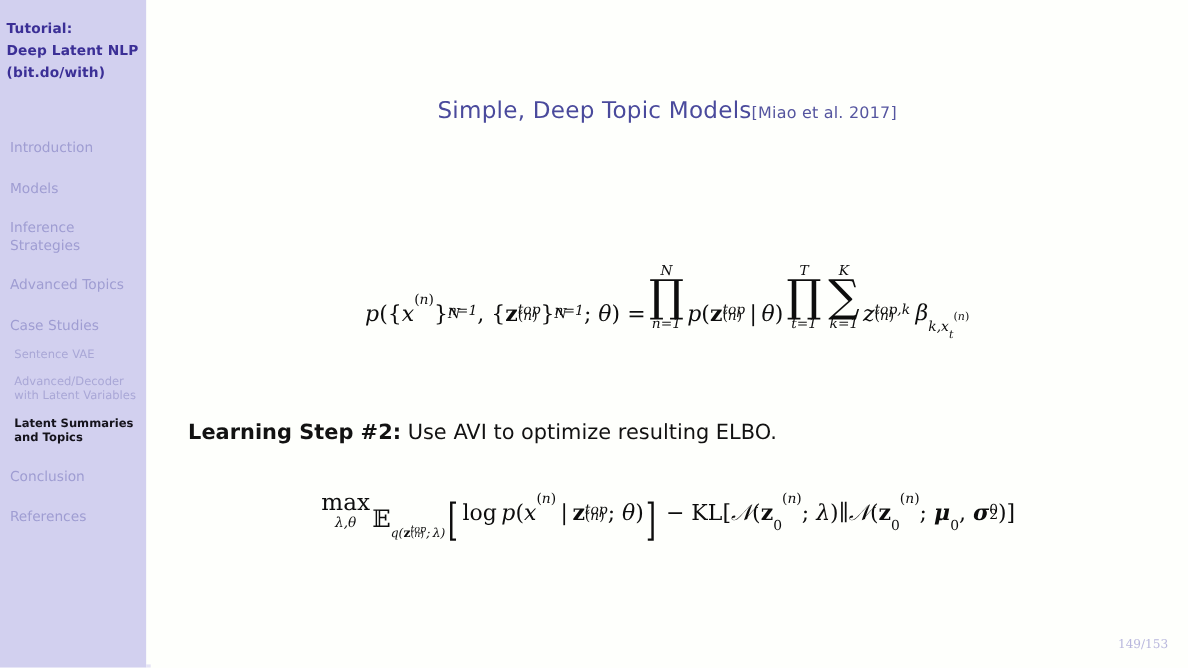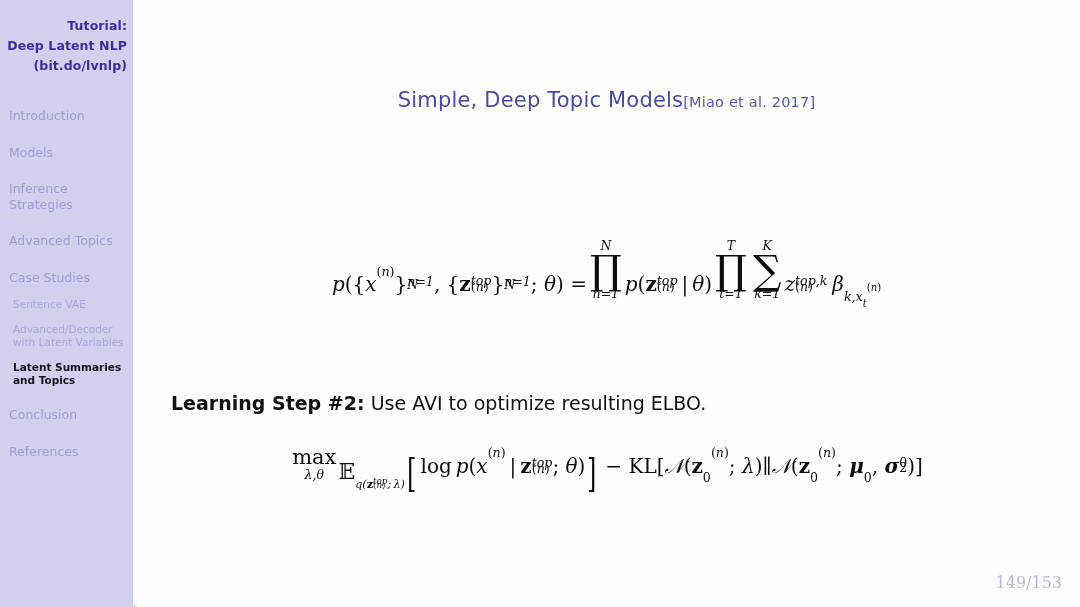--- a/index.html
+++ b/index.html
@@ -32,32 +32,32 @@
   }
   .sidebar-edge {
     position: absolute;
     top: 0;
     left: 133px;
     width: 4px;
     height: 607px;
     background: #e4e3f6;
   }
   .side-title {
-    text-align: right;
+    text-align: left;
     padding: 16px 6px 0 6px;
     color: #3b2f96;
     font-weight: bold;
     font-size: 12.5px;
     line-height: 20px;
     letter-spacing: 0.1px;
   }
   .side-title div { white-space: nowrap; }
 
   .side-nav {
-    margin-top: 32px;
+    margin-top: 50px;
     padding: 0 0 0 9px;
   }
   .side-item {
     color: #9f9dd2;
     font-size: 12.5px;
     line-height: 15.5px;
     margin-bottom: 21px;
     padding-right: 4px;
   }
   .side-item.section {
@@ -101,21 +101,21 @@
     left: 38px;
     font-size: 19px;
     color: #121212;
     font-family: "DejaVu Sans", sans-serif;
     white-space: nowrap;
   }
   .step b {
     font-weight: bold;
   }
   .step-1 { top: 160px; }
-  .step-2 { top: 392px; }
+  .step-2 { top: 382px; }
 
   .eq {
     position: absolute;
     width: 100%;
     text-align: center;
     font-family: "DejaVu Serif", serif;
     color: #0d0d0d;
   }
   .eq-1 { top: 254px; font-size: 20px; }
   .eq-2 { top: 448px; font-size: 20px; }
@@ -176,35 +176,35 @@
     font-family: "DejaVu Serif", serif;
     transform: scaleX(0.6);
     margin: 0 -1px;
   }
 
   .pgnum {
     position: absolute;
     right: 18px;
     bottom: 12px;
     color: #b8b7dd;
-    font-size: 16px;
+    font-size: 11px;
     font-family: "DejaVu Serif", serif;
   }
 </style>
 </head>
 <body>
 
 <div class="slide">
 
   <div class="sidebar">
 
     <div class="side-title">
       <div>Tutorial:</div>
       <div>Deep Latent NLP</div>
-      <div>(bit.do/lvnlp)</div>
+      <div>(bit.do/with)</div>
     </div>
 
     <div class="side-nav">
       <div class="side-item section">Introduction</div>
       <div class="side-item section">Models</div>
       <div class="side-item section">Inference Strategies</div>
       <div class="side-item section">Advanced Topics</div>
       <div class="side-item section" style="margin-bottom:13px;">Case Studies</div>
 
       <div class="side-sub">Sentence VAE</div>

